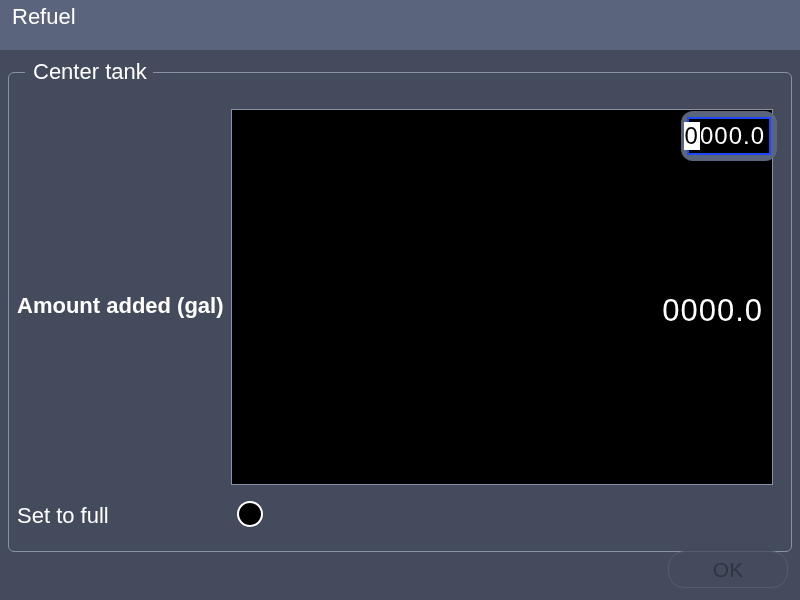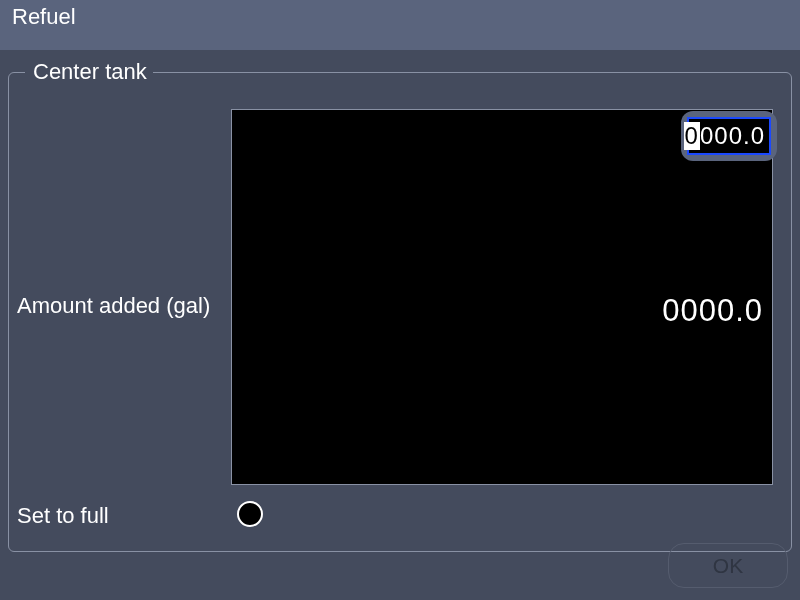--- a/index.html
+++ b/index.html
@@ -58,20 +58,21 @@
       height: 376px;
       background: #000;
       border: 1px solid #8991a4;
     }
     .amount-label {
       position: absolute;
       left: 8px;
       top: 210px;
       font-size: 22px;
       color: #fff;
+      font-weight: bold;
     }
     .amount-value {
       position: absolute;
       right: 18px;
       top: 210px;
       font-size: 31px;
       color: #fff;
       letter-spacing: 1px;
     }
     .input-bubble {
@@ -124,21 +125,21 @@
     }
     .button-row {
       position: absolute;
       right: 12px;
       bottom: 12px;
       display: flex;
       gap: 12px;
     }
     .btn {
       width: 120px;
-      height: 45px;
+      height: 37px;
       border: 1px solid #555c6e;
       border-radius: 16px;
       background: transparent;
       color: #2f3542;
       font-size: 21px;
       display: flex;
       align-items: center;
       justify-content: center;
     }
   </style>

